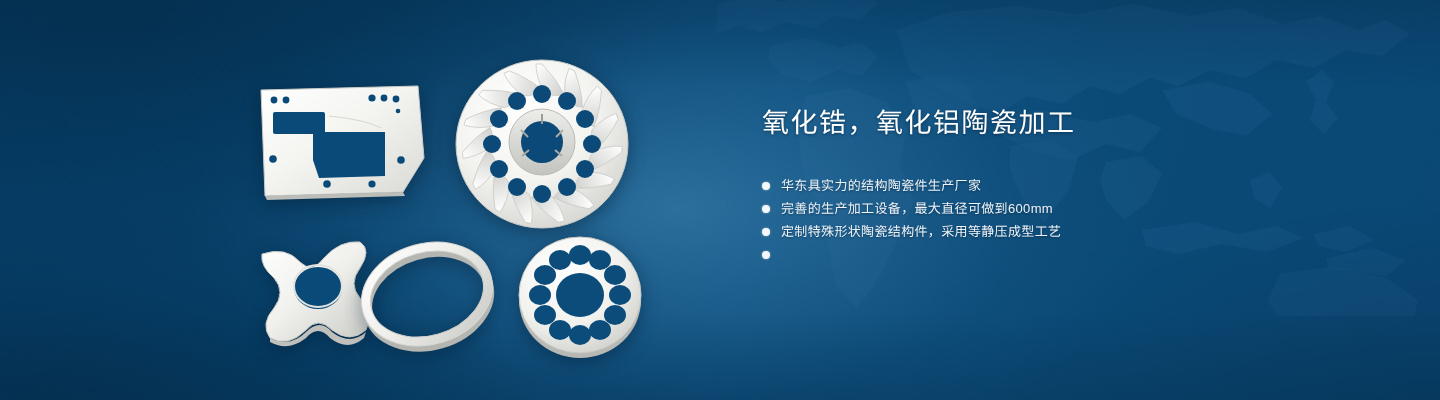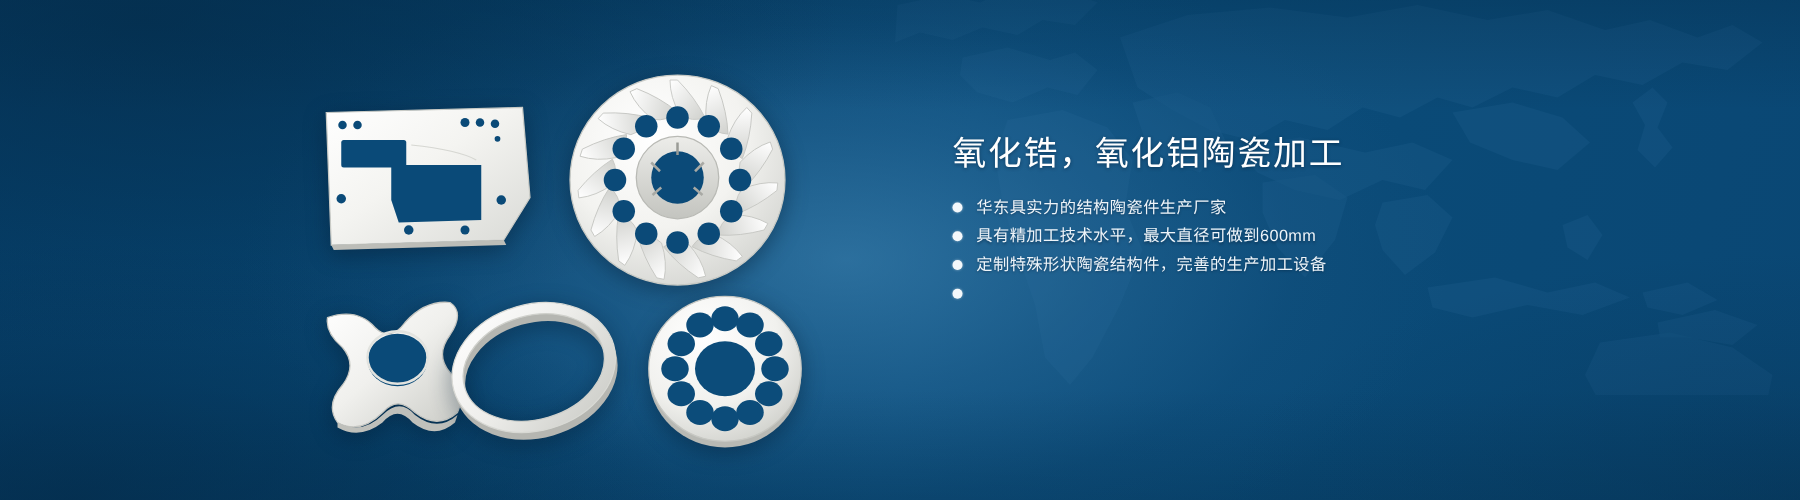--- a/index.html
+++ b/index.html
@@ -56,21 +56,21 @@
   .headline{
     color:#ffffff;
     font-size:27px;
     line-height:34px;
     letter-spacing:1.5px;
     font-weight:400;
     text-shadow:0 1px 3px rgba(0,20,40,.45);
     white-space:nowrap;
   }
   .bullets{
-    margin-top:14px;
+    margin-top:34px;
     list-style:none;
   }
   .bullets li{
     display:flex;
     align-items:center;
     height:23px;
     color:#eef4f9;
     font-size:13px;
     line-height:23px;
     letter-spacing:.35px;
@@ -341,25 +341,25 @@
 
     <div class="headline">氧化锆，氧化铝陶瓷加工</div>
 
     <ul class="bullets">
       <li>
         <span class="dot"></span>
         <span>华东具实力的结构陶瓷件生产厂家</span>
       </li>
       <li>
         <span class="dot"></span>
-        <span>具有精加工技术水平，最大直径可做到600mm</span>
+        <span>完善的生产加工设备，最大直径可做到600mm</span>
       </li>
       <li>
         <span class="dot"></span>
-        <span>定制特殊形状陶瓷结构件，完善的生产加工设备</span>
+        <span>定制特殊形状陶瓷结构件，采用等静压成型工艺</span>
       </li>
       <li>
         <span class="dot"></span>
       </li>
     </ul>
 
   </div>
 
 </div>
 

